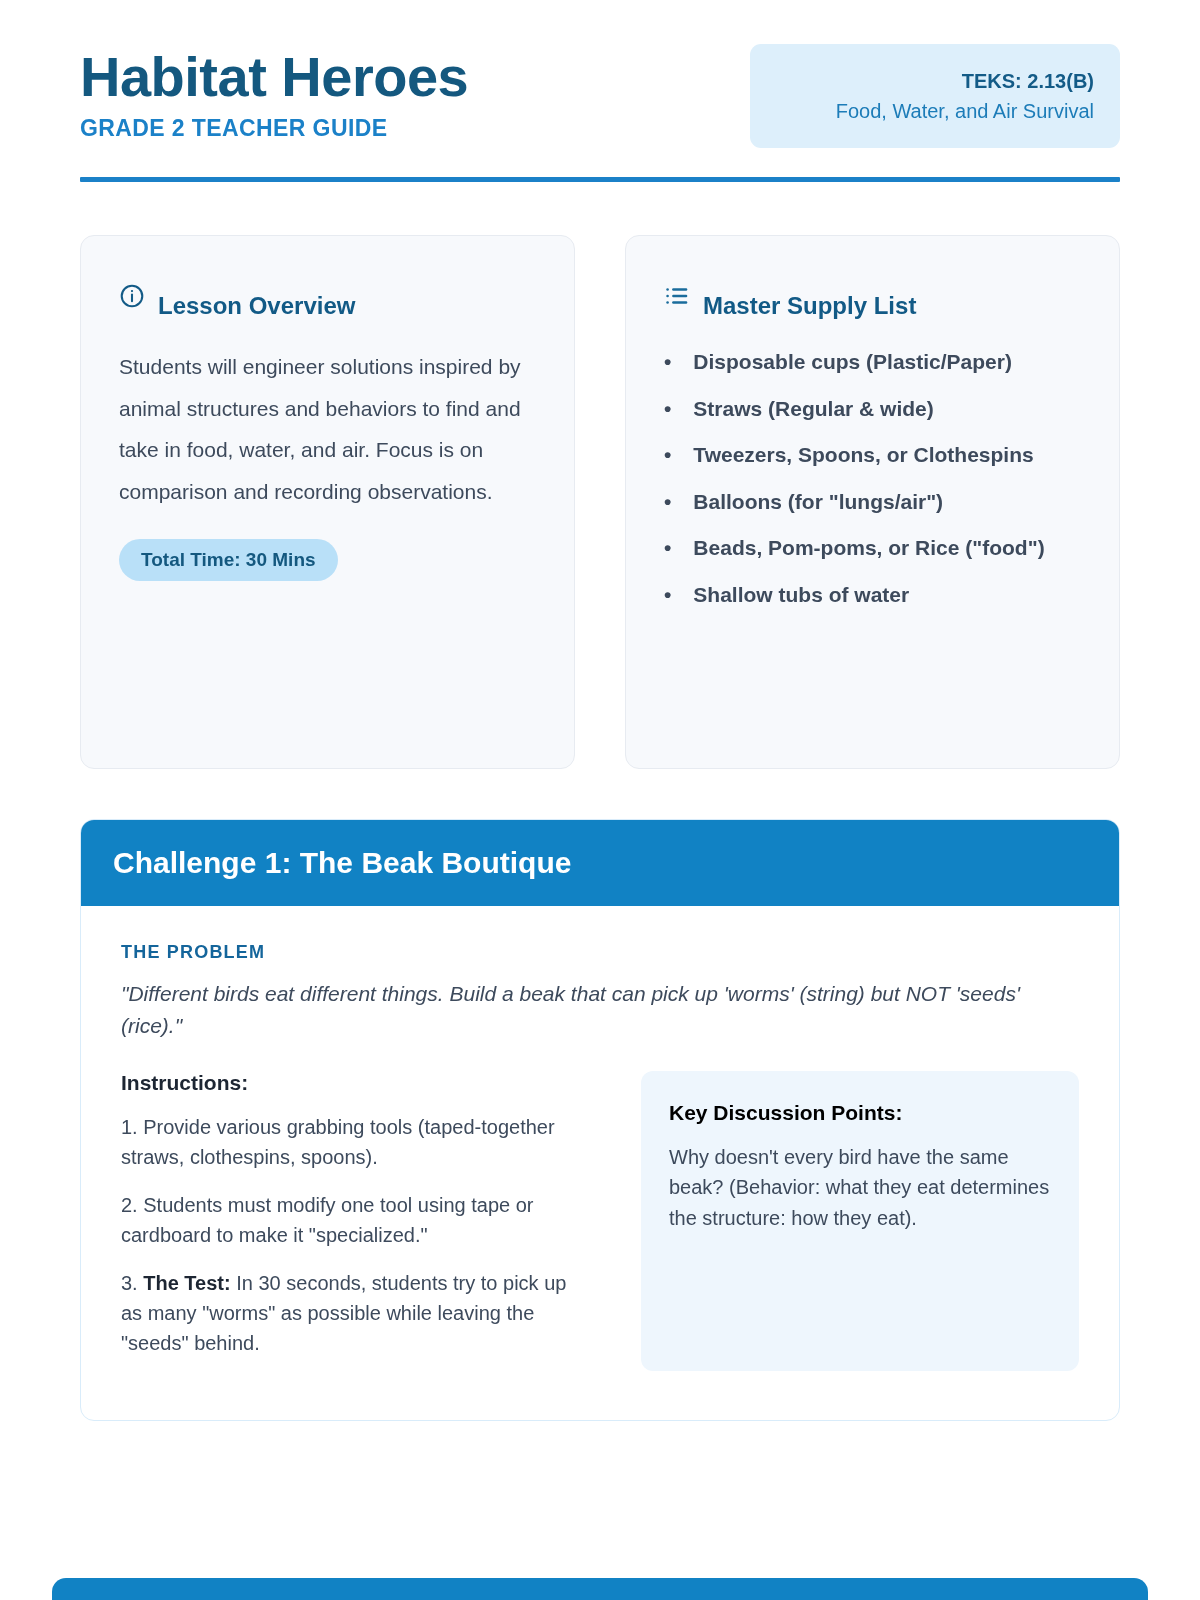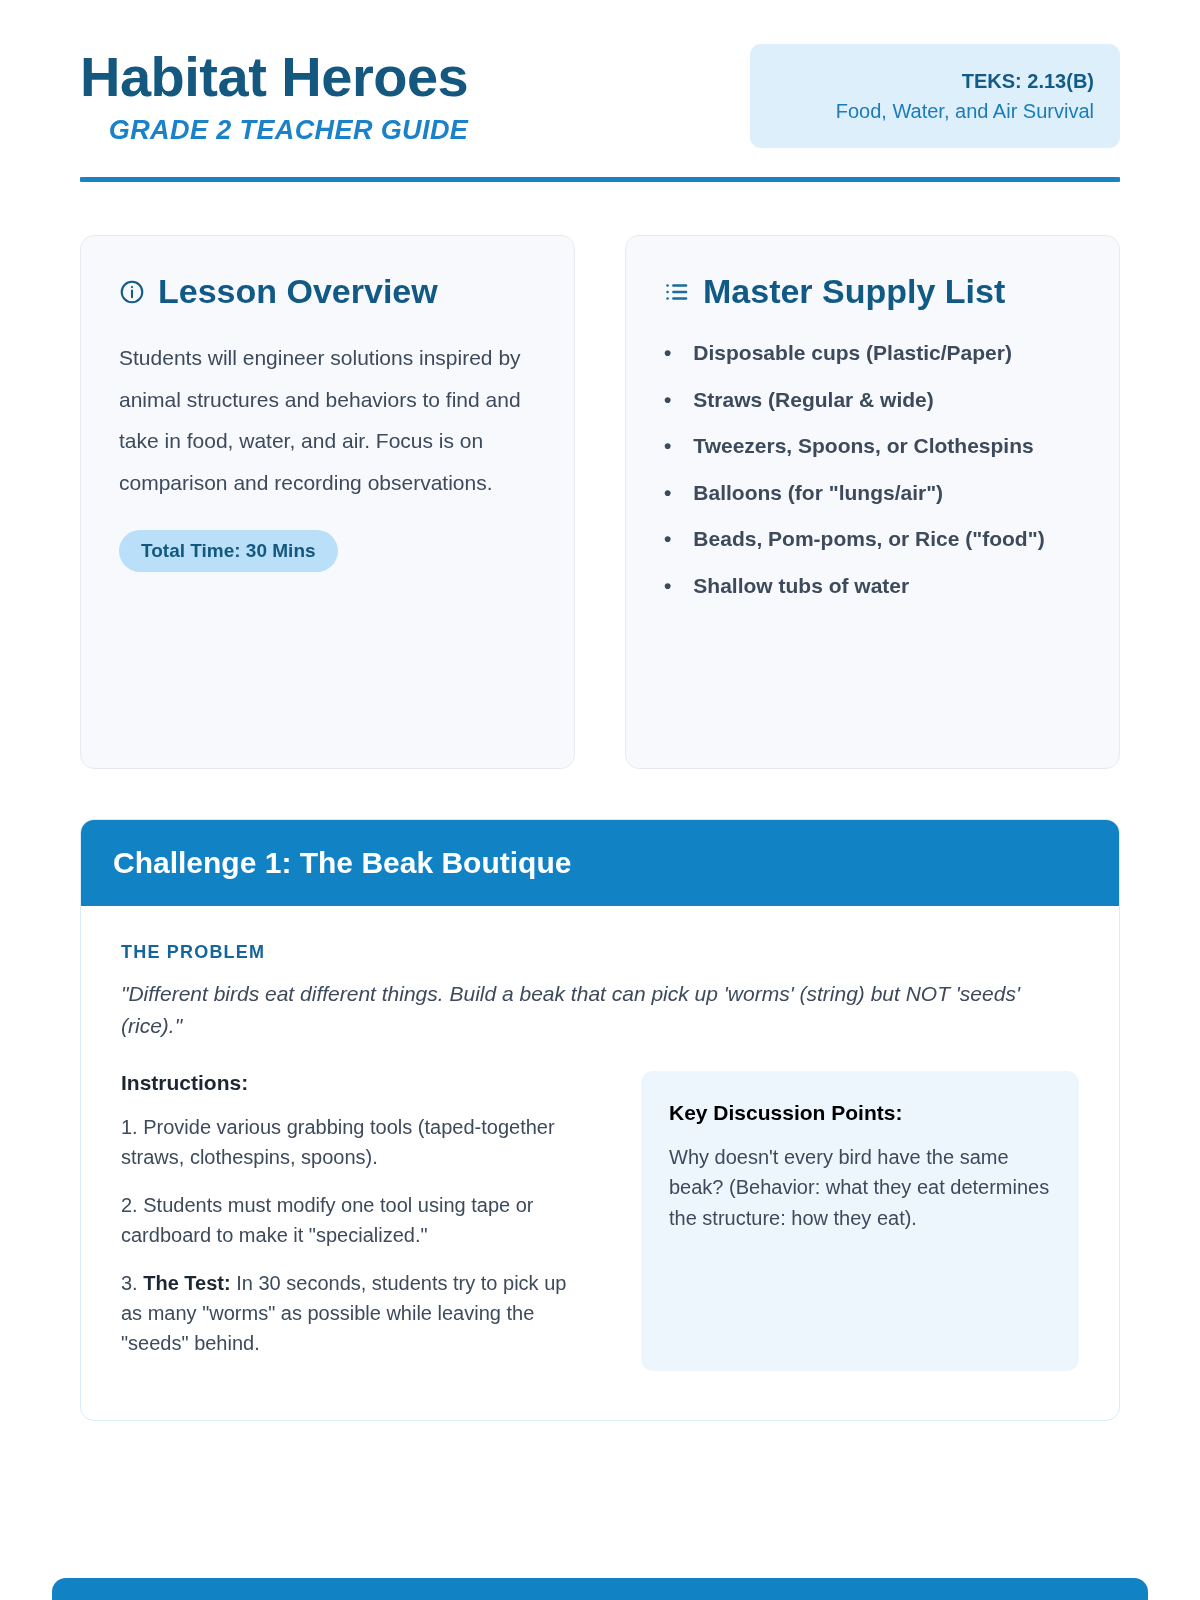--- a/index.html
+++ b/index.html
@@ -26,27 +26,25 @@
   }
   .title-block { padding-top: 4px; }
   .main-title {
     font-size: 56px;
     font-weight: 700;
     color: #14587f;
     letter-spacing: -0.5px;
     line-height: 1.05;
   }
   .sub-title {
-    font-size: 27px;
-    font-weight: 700;
-    font-style: italic;
+    font-size: 23px;
+    font-weight: 700;
     color: #1b81c8;
     letter-spacing: 0.4px;
     margin-top: 8px;
-    text-align: right;
   }
   .teks-badge {
     background: #ddeffb;
     border-radius: 11px;
     padding: 22px 26px;
     text-align: right;
     min-width: 370px;
     margin-top: 0;
   }
   .teks-code {
@@ -81,23 +79,24 @@
     padding: 36px 38px 40px 38px;
     min-height: 534px;
   }
   .card-head {
     display: flex;
     align-items: center;
     gap: 13px;
     margin-bottom: 26px;
   }
   .card-head-title {
-    font-size: 34px;
+    font-size: 24px;
     font-weight: 700;
     color: #125a86;
+    margin-top: 20px;
   }
   .icon-info, .icon-list { flex: 0 0 auto; display: block; }
 
   .card-body {
     font-size: 21px;
     line-height: 1.98;
     color: #3d4a5c;
   }
   .time-pill {
     display: inline-block;

